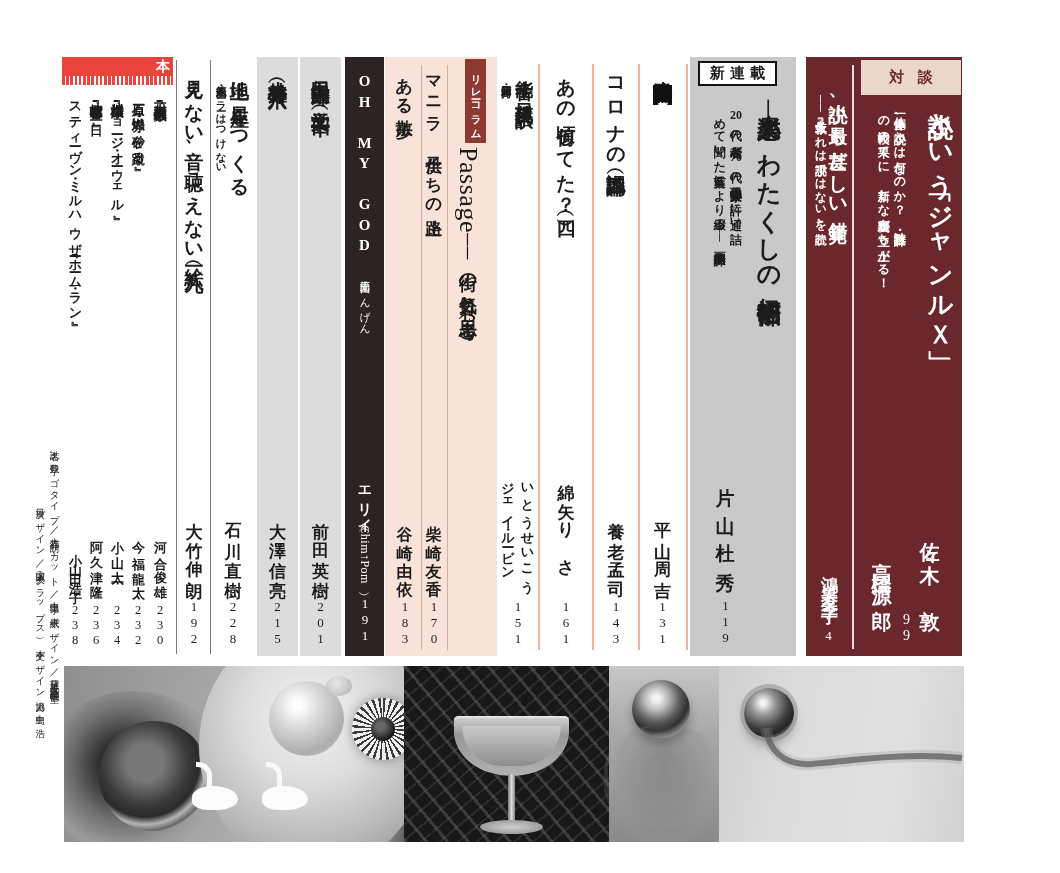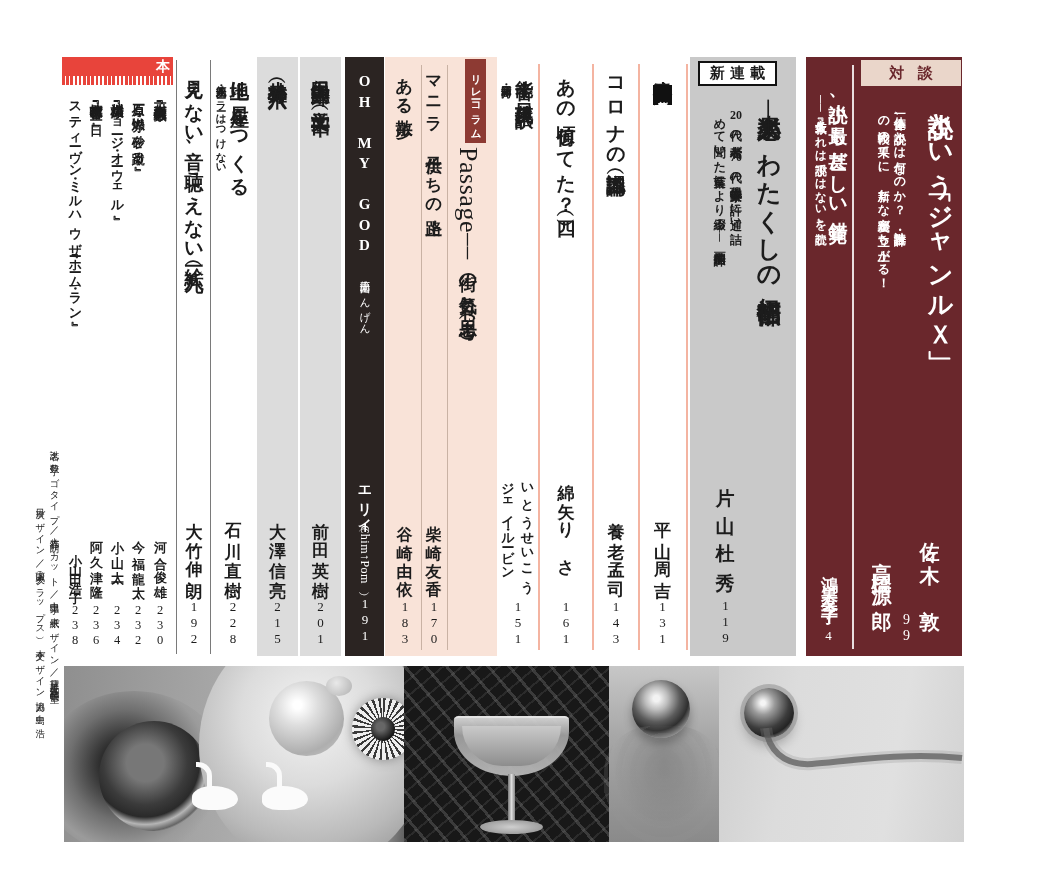--- a/index.html
+++ b/index.html
@@ -27,21 +27,21 @@
   .pg{display:inline-block;font-size:13px;text-orientation:upright;margin-top:12px;letter-spacing:0.08em;font-weight:400;}
   .tcy{text-combine-upright:all;}
   .up{text-orientation:upright;}
   .divider{position:absolute;}
   .d-salmon{width:2px;top:64px;height:586px;background:var(--salmon);}
   .d-gray{width:1px;top:60px;height:594px;background:#7a7a7a;}
   .badge-black{display:inline-block;background:#111;color:#fff;font-size:10.5px;font-weight:600;
     letter-spacing:0.1em;padding:7px 3px;margin-top:12px;}
   
   .taidan{position:absolute;left:806px;top:57px;width:156px;height:599px;background:var(--maroon);color:#fff;}
-  .taidan-badge{position:absolute;left:55px;top:3px;width:100px;height:26px;background:var(--badge-pink);
+  .taidan-badge{position:absolute;left:55px;top:3px;width:100px;height:35px;background:var(--badge-pink);
     color:var(--maroon);font-weight:700;font-size:15px;letter-spacing:0.9em;text-indent:0.9em;
     display:flex;align-items:center;justify-content:center;}
   .taidan-div{left:46px;top:8px;width:2px;height:584px;background:rgba(255,255,255,.85);}
   .taidan-title{position:absolute;right:8px;top:36px;font-size:25px;font-weight:700;letter-spacing:0.06em;line-height:1.1;}
   .taidan-sub{position:absolute;right:54px;top:50px;font-size:12px;font-weight:600;line-height:1.35;letter-spacing:0.06em;}
   .taidan-a1{position:absolute;right:18px;bottom:50px;font-size:20px;font-weight:700;letter-spacing:0.6em;}
   .taidan-a2{position:absolute;right:66px;bottom:50px;font-size:20px;font-weight:700;letter-spacing:0.6em;}
   .taidan-pg{position:absolute;right:48px;bottom:12px;font-size:14px;text-orientation:upright;letter-spacing:0.08em;}
   .taidan-t2{position:absolute;left:19px;top:31px;font-size:19px;font-weight:700;letter-spacing:0.08em;}
   .taidan-s2{position:absolute;left:7px;top:38px;font-size:11.5px;font-weight:600;letter-spacing:0.04em;}

